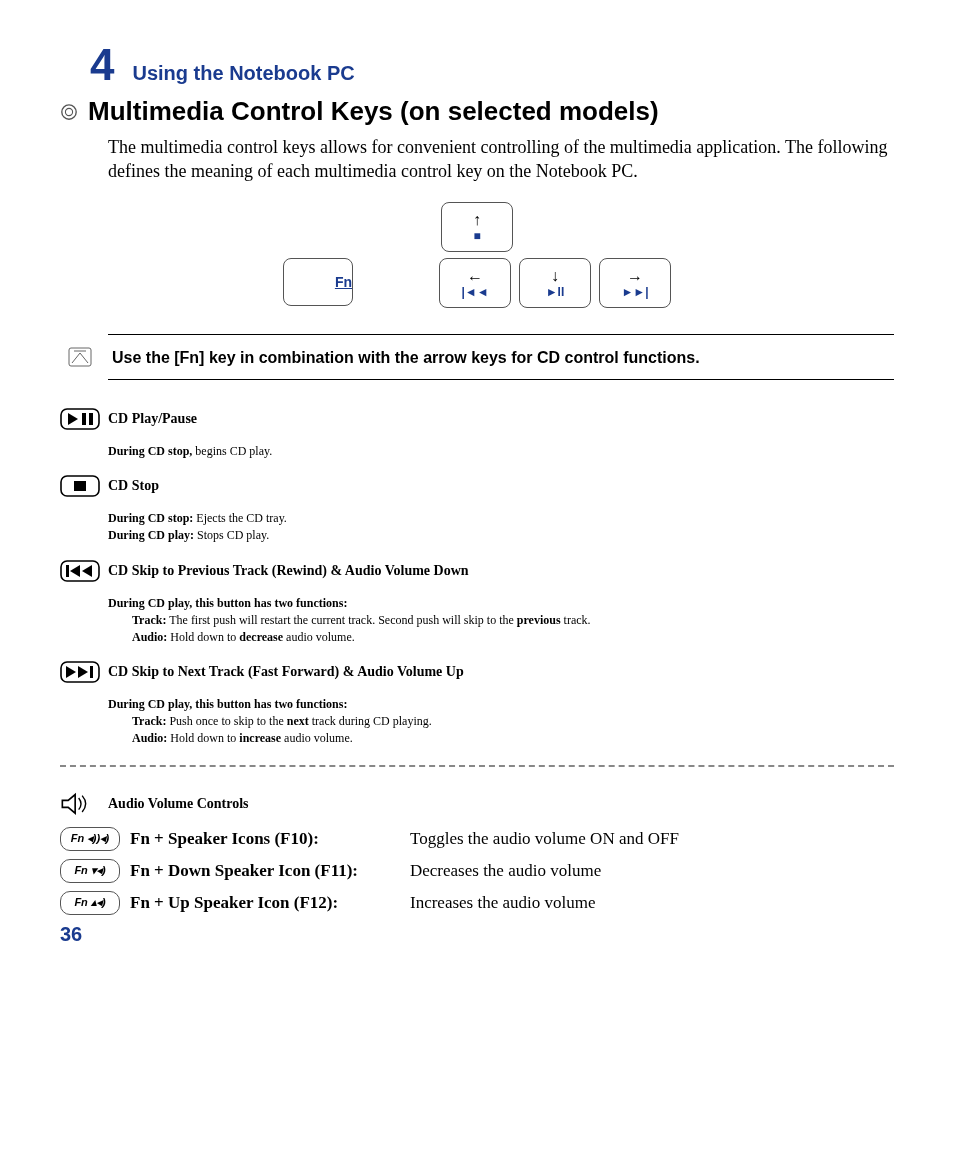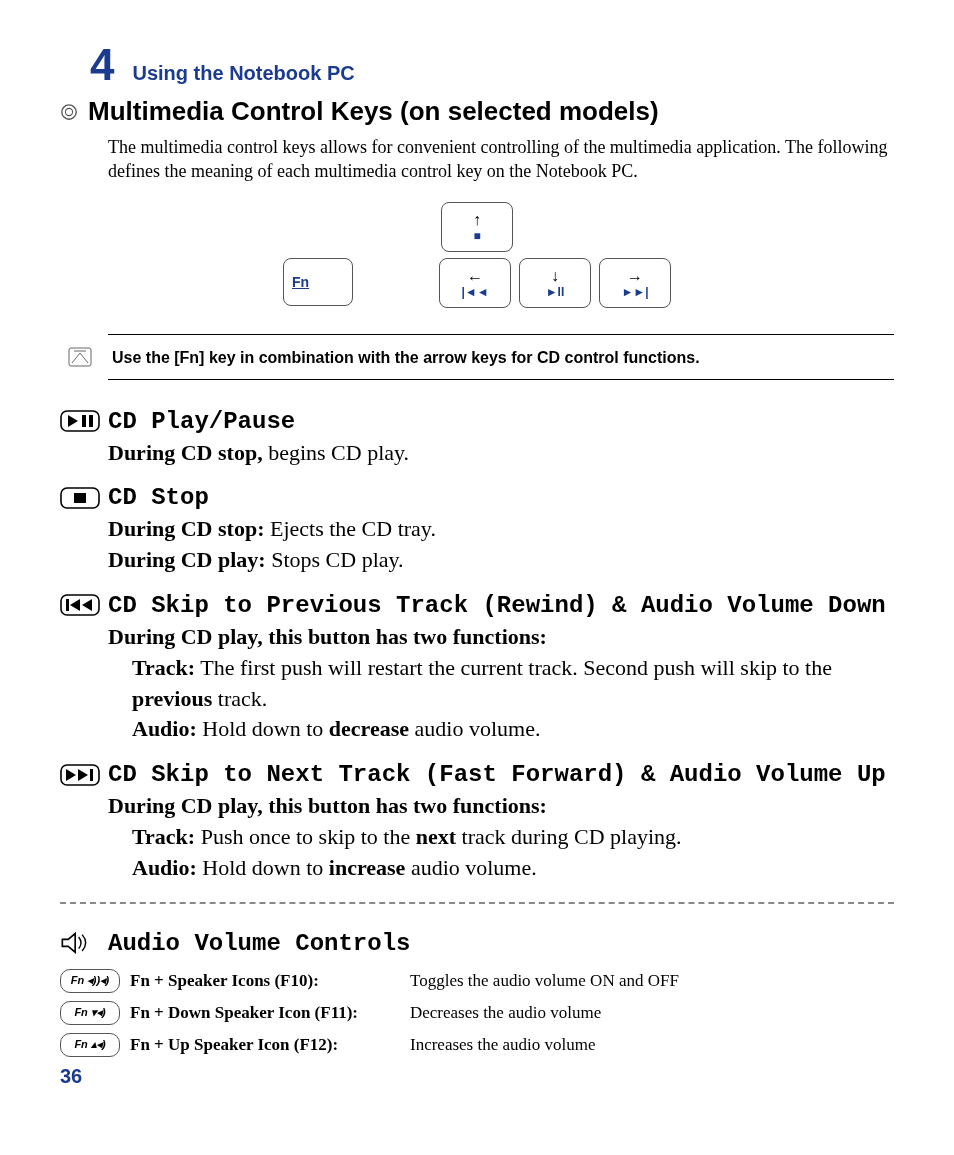--- a/index.html
+++ b/index.html
@@ -67,21 +67,21 @@
     justify-content: center;
     font-family: Arial, sans-serif;
     font-weight: 700;
     color: #1a3b8f;
     font-size: 14px;
     position: relative;
     background: #fff;
   }
   .keycap .arrow { font-size: 16px; color:#000; line-height: 1; }
   .keycap .sym { font-size: 12px; color:#1a3b8f; margin-top: 2px; line-height: 1;}
-  .keycap.fn { justify-content: center; align-items: flex-start; padding-left: 8px; box-sizing: border-box; text-decoration: underline;}
+  .keycap.fn { justify-content: center; align-items: flex-end; padding-left: 8px; box-sizing: border-box; text-decoration: underline;}
   .note-box {
     border-top: 1.5px solid #000;
     border-bottom: 1.5px solid #000;
     margin: 0 0 28px 48px;
     padding: 12px 0;
     display: flex;
     align-items: flex-end;
     gap: 10px;
   }
   .note-icon {
@@ -99,27 +99,27 @@
   .sec-head {
     display: flex;
     align-items: center;
     gap: 8px;
   }
   .sec-icon {
     width: 40px; height: 22px; flex: 0 0 40px;
     display:flex; align-items:center; justify-content:center;
   }
   .sec-title {
-    font-family: Liberation Mono, monospace;
+    font-family: Liberation Serif, serif;
     font-weight: 800;
-    font-size: 24px;
+    font-size: 14px;
   }
   .sec-body {
-    margin: 3px 0 0 48px;
-    font-size: 22px;
+    margin: 13px 0 0 48px;
+    font-size: 12px;
     line-height: 1.4;
   }
   .sec-body .line b { font-weight: 700; }
   .sub { margin-left: 24px; }
   .dashed-hr {
     border: none;
     border-top: 2px dashed #888;
     margin: 18px 0 26px 0;
   }
   .vol-head {

